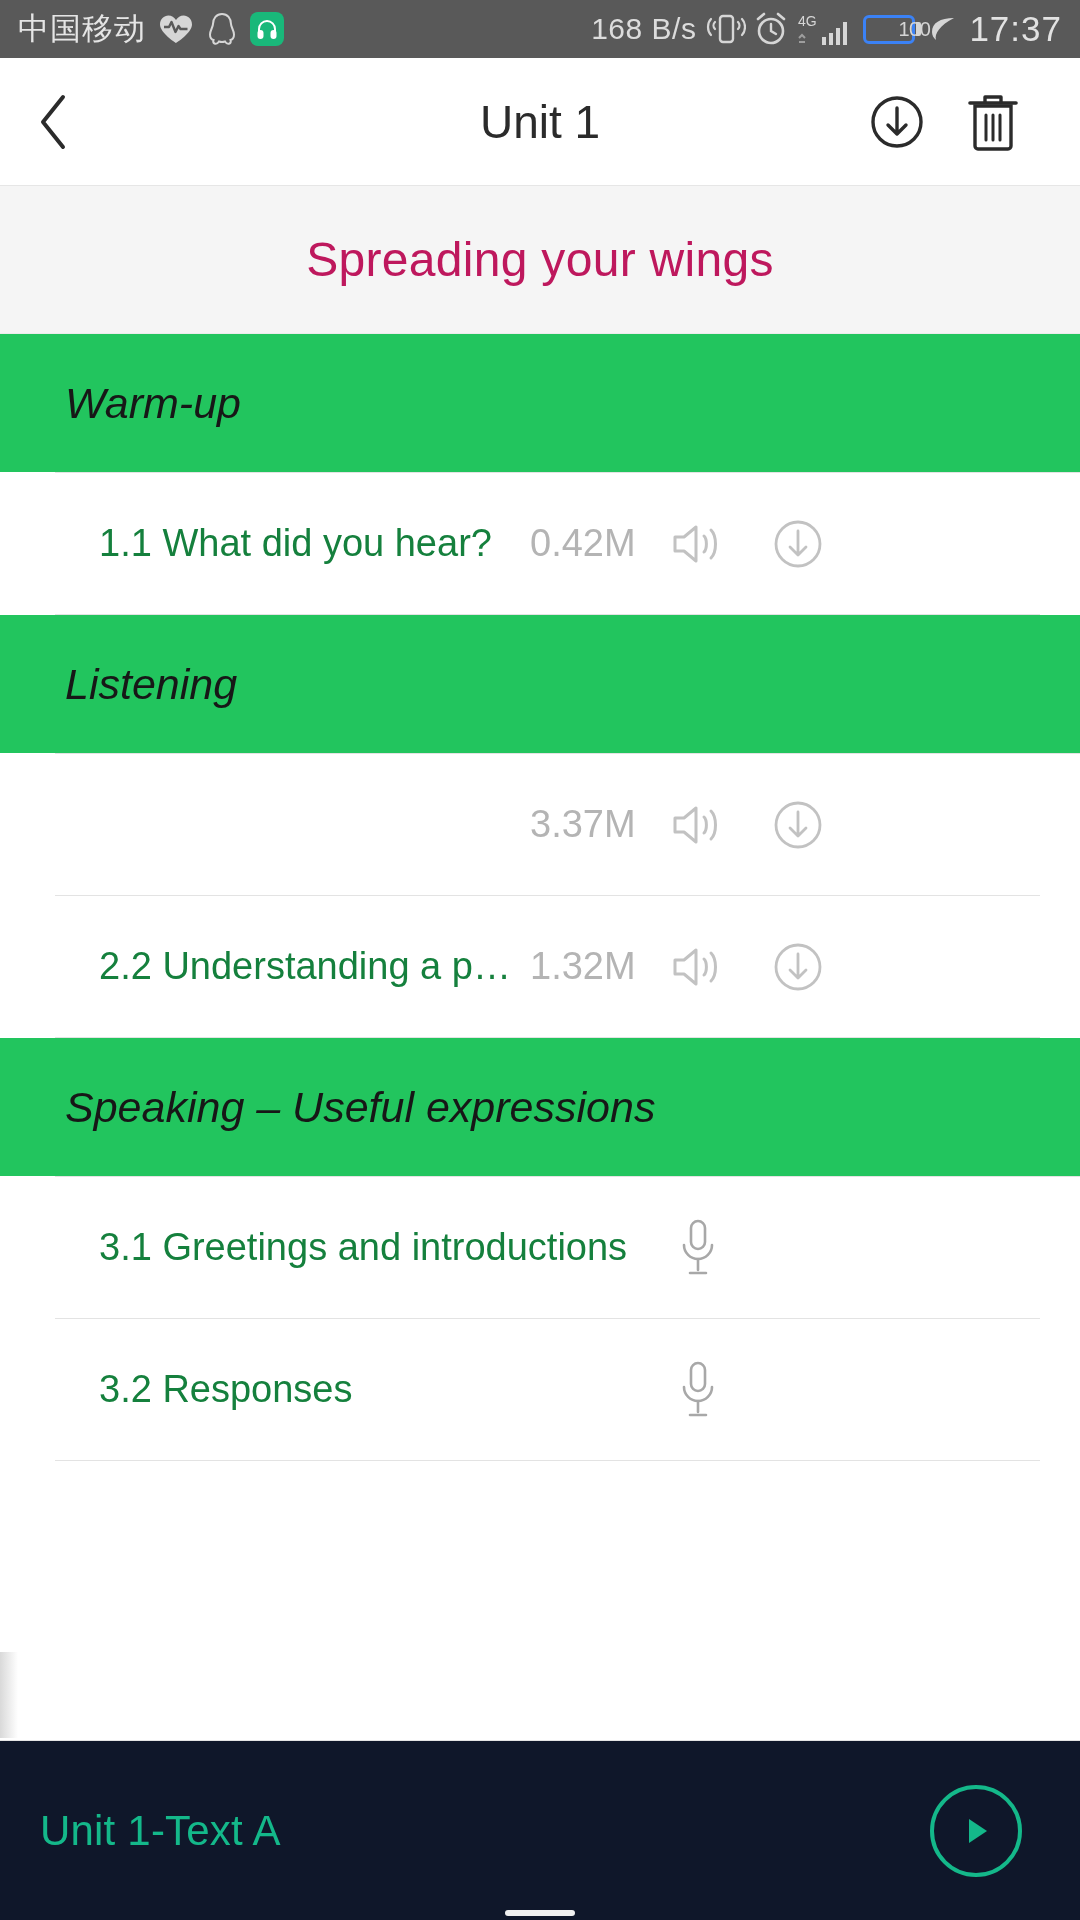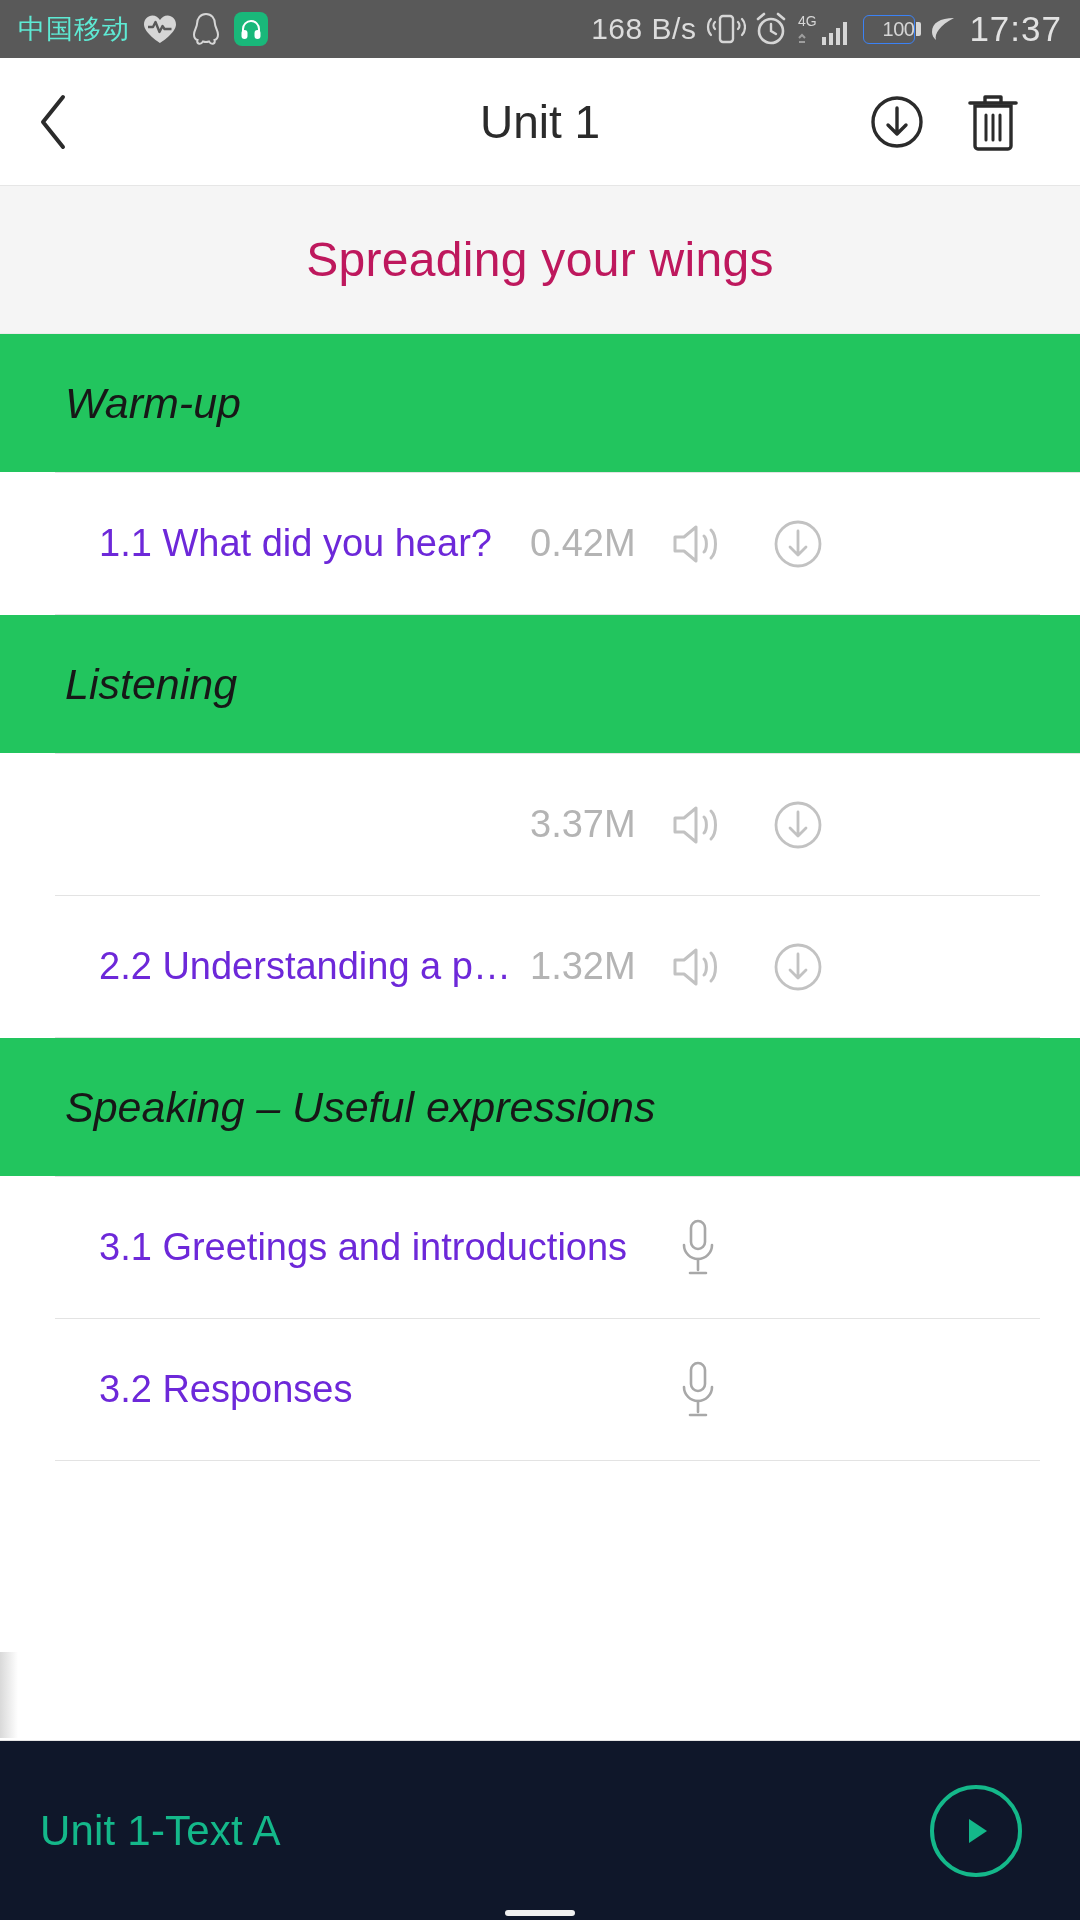--- a/index.html
+++ b/index.html
@@ -25,23 +25,23 @@
     box-sizing: border-box;
     color: #d8d8d8;
   }
   .sb-left {
     display: flex;
     align-items: center;
     gap: 12px;
     flex: 0 0 auto;
   }
   .sb-carrier {
-    font-size: 27px;
+    font-size: 31px;
     letter-spacing: 1px;
-    color: #5eead4;
+    color: #e5e5e5;
     font-family: "DejaVu Sans", sans-serif;
   }
   .sb-spacer { flex: 1 1 auto; }
   .sb-right {
     display: flex;
     align-items: center;
     gap: 7px;
     flex: 0 0 auto;
   }
   .sb-net {
@@ -61,24 +61,25 @@
     width: 34px; height: 34px;
     border-radius: 8px;
     background: #19b87a;
     display: flex; align-items: center; justify-content: center;
   }
   .batt {
     display: flex; align-items: center;
   }
   .batt-body {
     width: 52px; height: 29px;
-    border: 1px solid #3b82f6;
+    border: 3px solid #3b82f6;
     border-radius: 6px;
-    display: flex; align-items: center; justify-content: flex-end;
-    box-sizing: border-box;
+    display: flex; align-items: center; justify-content: flex-start;
+    box-sizing: border-box;
+    padding-left: 32px;
   }
   .batt-num {
     font-size: 20px;
     color: #d5d5d5;
     line-height: 1;
     letter-spacing: -0.5px;
   }
   .batt-cap {
     width: 5px; height: 14px;
     background: #d5d5d5;
@@ -168,21 +169,21 @@
 
   .row {
     height: 141px;
     display: flex;
     align-items: center;
     background: #ffffff;
     box-sizing: border-box;
   }
   .row-title {
     font-size: 38px;
-    color: #6d28d9;
+    color: #15803d;
     margin-left: 99px;
     white-space: nowrap;
   }
   .row-size {
     font-size: 38px;
     color: #b4b4b4;
     position: absolute;
     left: 530px;
   }
   .row-inner {

